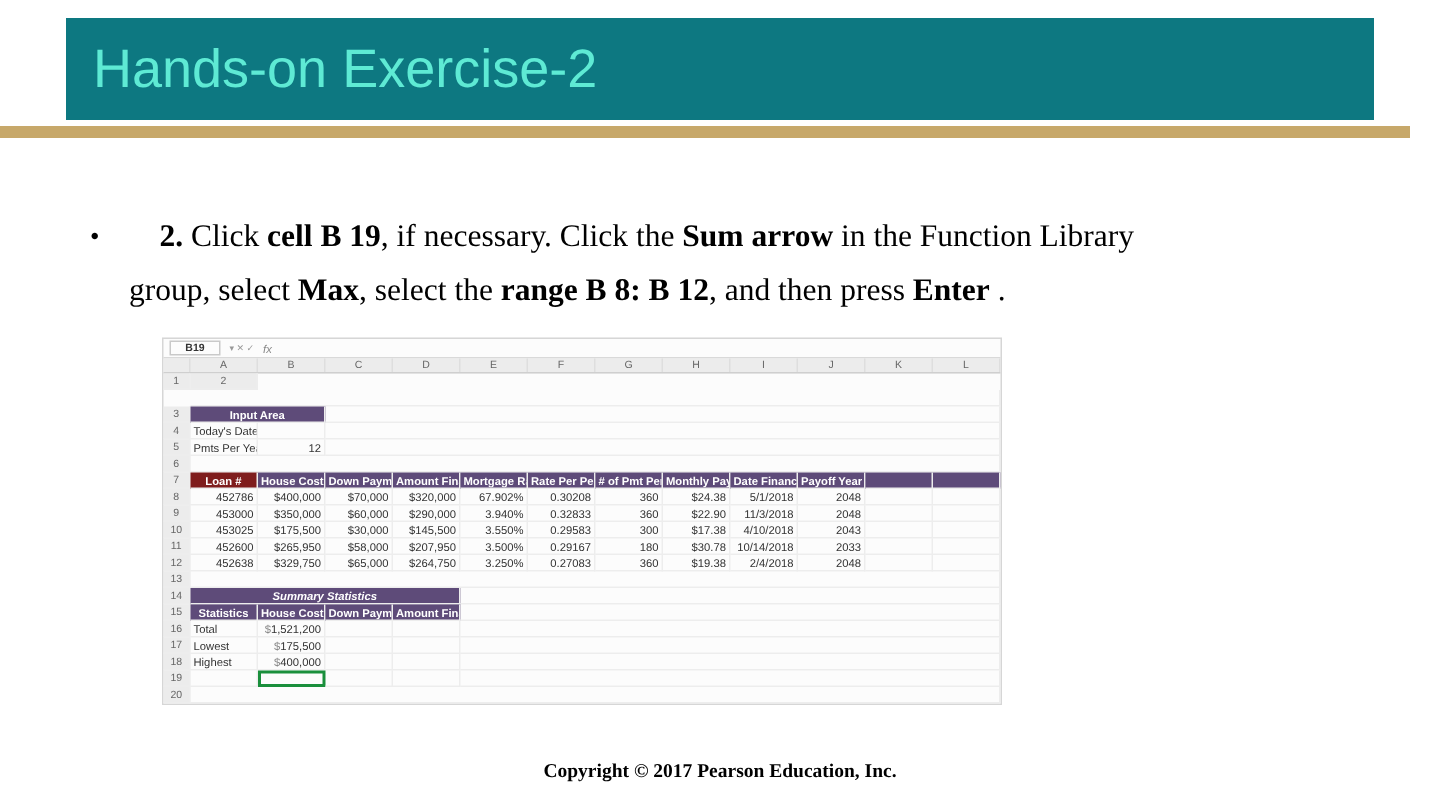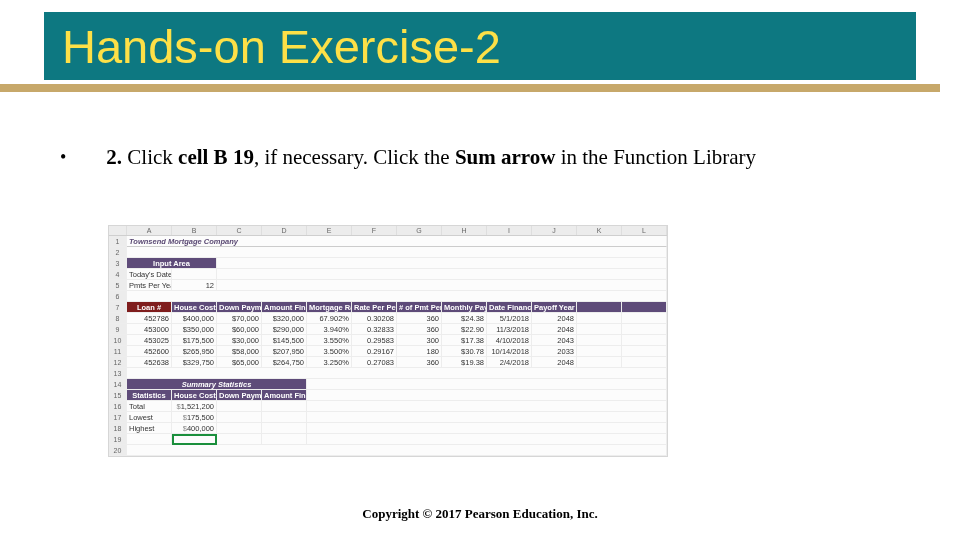--- a/index.html
+++ b/index.html
@@ -12,22 +12,22 @@
   }
   .title-box {
     position: absolute;
     left: 44px; top: 12px;
     width: 872px; height: 68px;
     background: #0d7881;
     display: flex; align-items: center;
     padding-left: 18px;
   }
   .title-box span {
-    color: #fde047;
-    font-size: 47px;
+    color: #5eead4;
+    font-size: 36px;
     font-weight: 400;
   }
   .accent-line {
     position: absolute;
     left: 0; top: 84px;
     width: 940px; height: 8px;
     background: #c7a86a;
   }
   .content {
     position: absolute;
@@ -150,41 +150,48 @@
 </div>
 <div class="accent-line"></div>
 
 <div class="content">
   <div class="bullet">
     <span class="dot">•</span>
     <span class="txt">
       <span class="b">2.</span><span> Click </span><span class="b">cell B 19</span><span>, if necessary. Click the </span><span class="b">Sum arrow</span><span> in the Function Library</span>
     </span>
   </div>
+  <div class="cont">
+    <span>group, select </span><span class="b">Max</span><span>, select the </span><span class="b">range B 8: B 12</span><span>, and then press </span><span class="b">Enter</span><span> .</span>
+  </div>
 </div>
 
 <div class="sheet">
+  <div class="namebox-row">
+    <div class="namebox">B19</div>
+    <span style="font-size:6px;color:#999">▾ ✕ ✓</span>
+    <span class="fx">fx</span>
+  </div>
   <div class="col-head">
     <div></div>
       <div>A</div>
       <div>B</div>
       <div>C</div>
       <div>D</div>
       <div>E</div>
       <div>F</div>
       <div>G</div>
       <div>H</div>
       <div>I</div>
       <div>J</div>
       <div>K</div>
       <div>L</div>
   </div>
   <div class="grid">
     <div class="rh">1</div>
-      <div class="cell title-cell">Townsend Mortgage Company</div>
     <div class="rh">2</div>
       <div class="cell" style="grid-column:2/span 12"></div>
     <div class="rh">3</div>
       <div class="cell section-head input-head">Input Area</div>
       <div class="cell" style="grid-column:4/span 10"></div>
     <div class="rh">4</div>
       <div class="cell">Today's Date:</div>
       <div class="cell num"></div>
       <div class="cell" style="grid-column:4/span 10"></div>
     <div class="rh">5</div>

